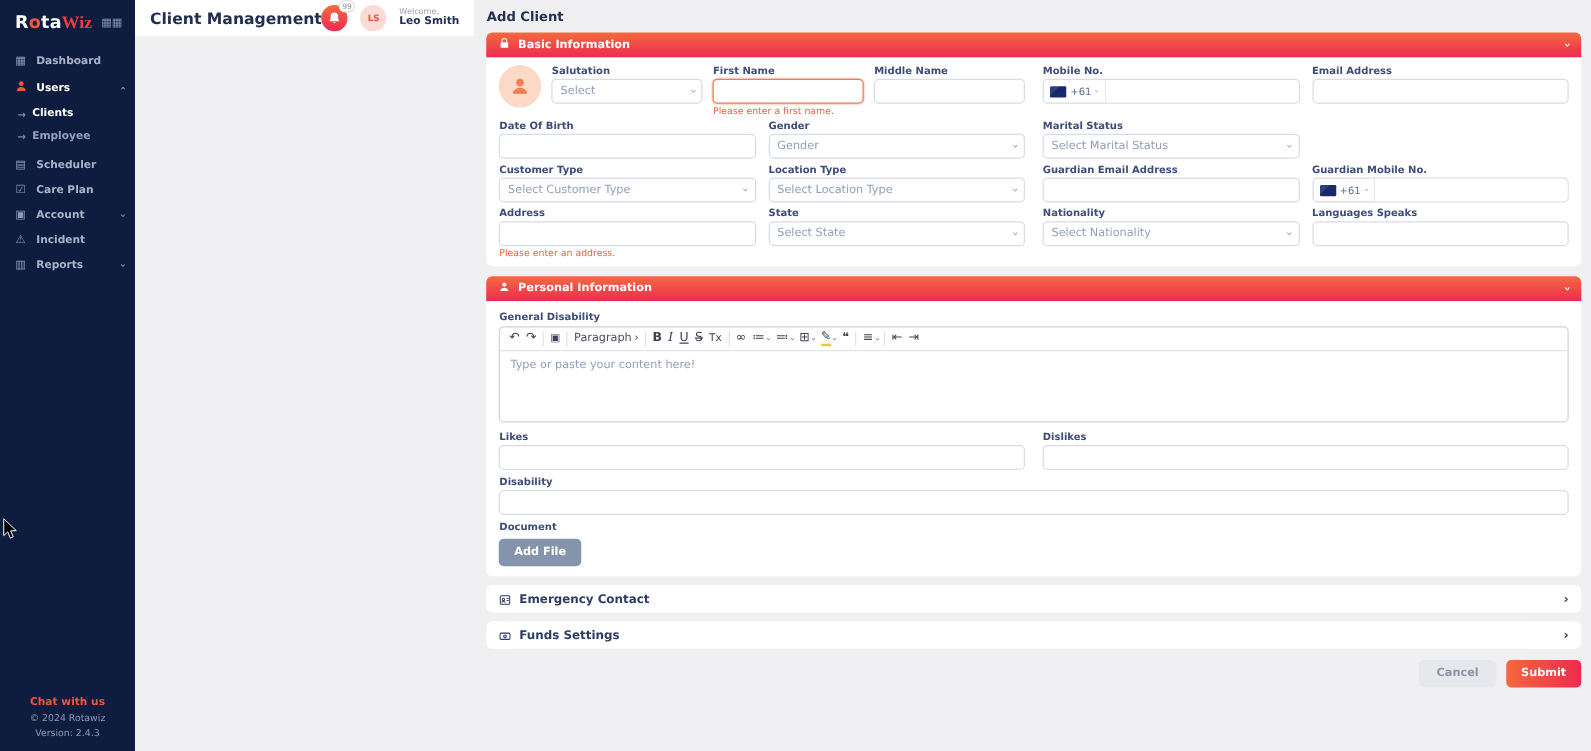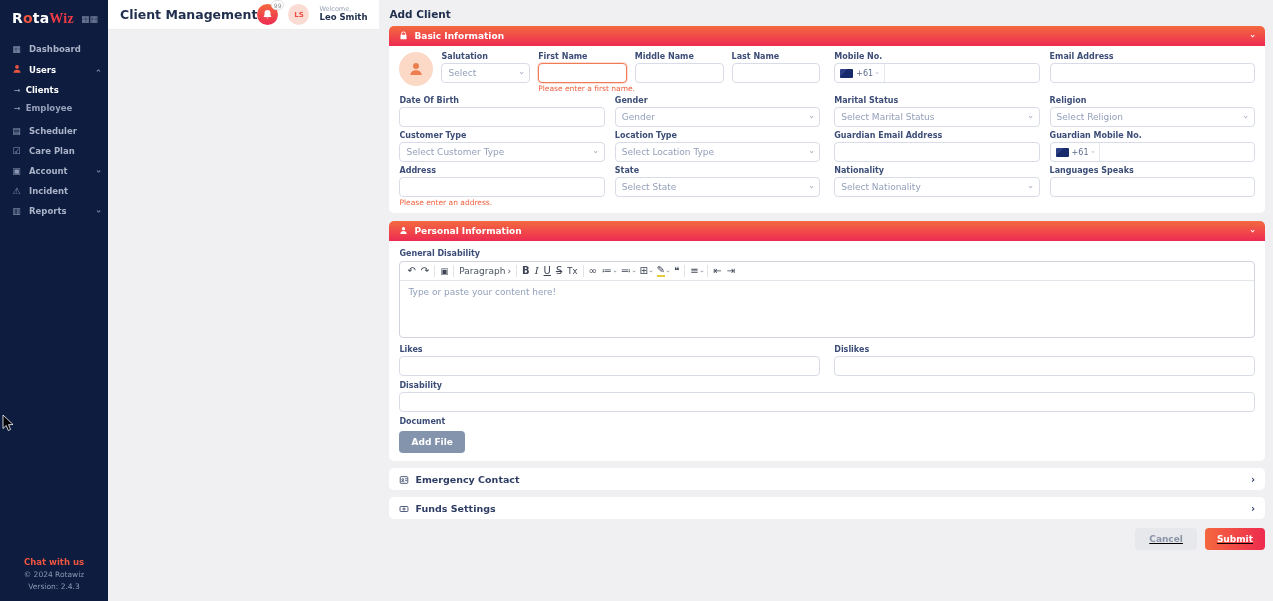--- a/index.html
+++ b/index.html
@@ -93,21 +93,21 @@
 
   .slate-btn{background:#8494ac; color:#fff; border:none; border-radius:4px; font-size:9px; font-weight:bold;
     padding:6px 12px; cursor:pointer; margin-top:3px; width:fit-content; font-family:inherit;}
 
   
   .bar{height:22px; background:#fff; border-radius:5px; display:flex; align-items:center; gap:6px; padding:0 10px;
     margin-top:7px; cursor:pointer; color:#2e3d63;}
   .bar .t{font-size:9.5px; font-weight:600;}
   .bar .chev{margin-left:auto; font-size:10px; font-weight:bold; color:#2e3d63;}
 
-  .actions{display:flex; justify-content:flex-end; gap:8px; margin-top:9px;text-decoration:underline;}
+  .actions{display:flex; justify-content:flex-end; gap:8px; margin-top:9px;}
   .btn-cancel{background:#e7e8ec; color:#8b93a7; border:none; border-radius:4px; font-size:9px; font-weight:bold;
     padding:6px 14px; cursor:pointer; font-family:inherit;}
   .btn-submit{background:linear-gradient(90deg,#f4683e,#ee2b4e); color:#fff; border:none; border-radius:4px;
     font-size:9px; font-weight:bold; padding:6px 12px; cursor:pointer; font-family:inherit;}
 
   .cursor{position:absolute; left:2px; top:414px; z-index:50; pointer-events:none;}
   .mb13{margin-bottom:13px;} .mb8{margin-bottom:8px;}
 </style>
 </head>
 <body>
@@ -224,24 +224,20 @@
               </div>
               <div class="f">
                 <label>First Name</label>
                 <input class="inp error" style="">
                 <div class="err">Please enter a first name.</div>
               </div>
               <div class="f">
                 <label>Middle Name</label>
                 <input class="inp" style="">
               </div>
-              <div class="f">
-                <label>Last Name</label>
-                <input class="inp" style="">
-              </div>
             </div>
             <div class="half">
               <div class="f">
                 <label>Mobile No.</label>
                 <div class="phone">
                   <span class="dial">
                     <span class="flag"></span>
                     <span class="cc">+61</span>
                     <span class="chev">›</span>
                   </span>
@@ -267,27 +263,20 @@
                   <span>Gender</span>
                   <span class="chev">›</span>
                 </div>
               </div>
             </div>
             <div class="half">
               <div class="f">
                 <label>Marital Status</label>
                 <div class="sel">
                   <span>Select Marital Status</span>
-                  <span class="chev">›</span>
-                </div>
-              </div>
-              <div class="f">
-                <label>Religion</label>
-                <div class="sel">
-                  <span>Select Religion</span>
                   <span class="chev">›</span>
                 </div>
               </div>
             </div>
           </div>
 
           <div class="row2">
             <div class="half">
               <div class="f">
                 <label>Customer Type</label>

